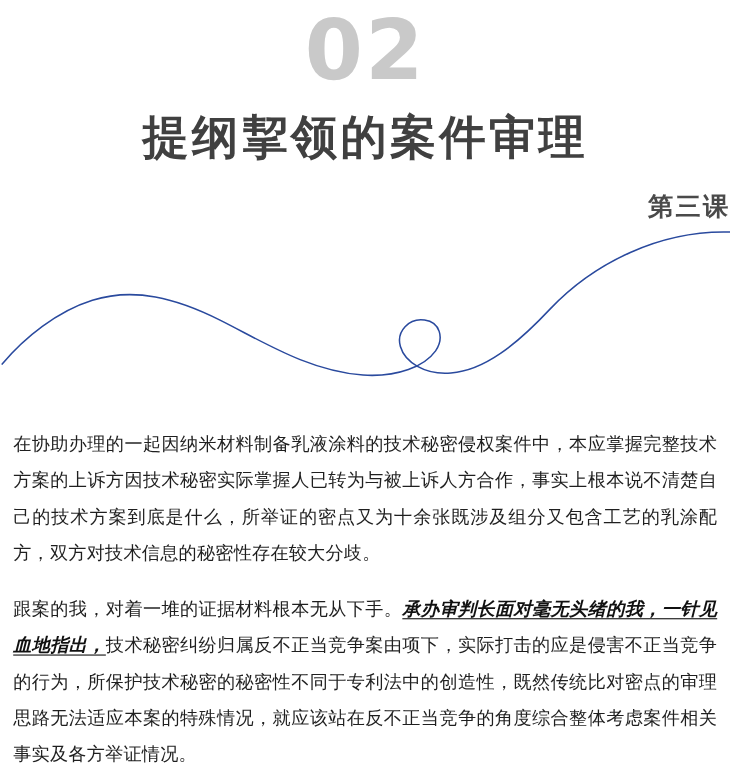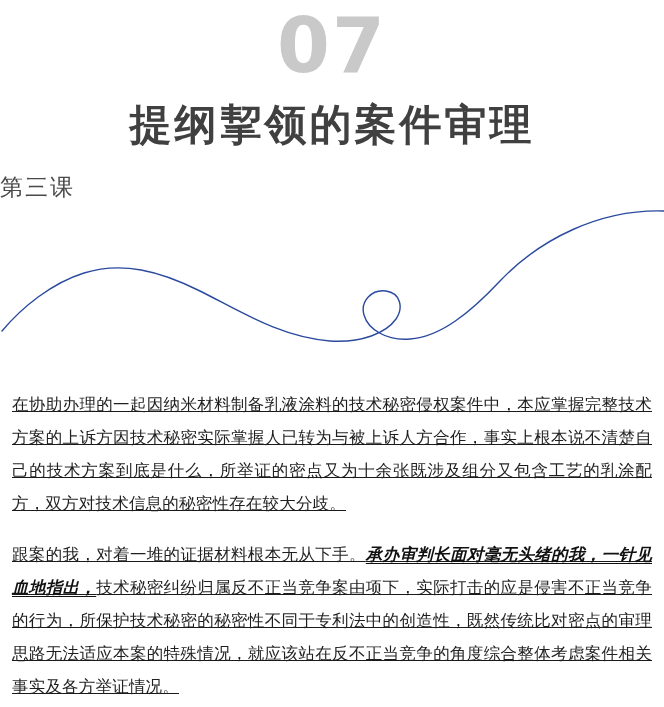--- a/index.html
+++ b/index.html
@@ -50,43 +50,42 @@
     color: #404040;
     letter-spacing: 3px;
     font-family: "DejaVu Sans", sans-serif;
     line-height: 1.2;
   }
   .sub-title {
     position: absolute;
     top: 172px;
     left: 0;
     width: 100%;
-    text-align: left;
+    text-align: right;
     font-size: 23px;
-    font-weight: 400;
+    font-weight: 700;
     color: #4a4a4a;
     letter-spacing: 2px;
     font-family: "DejaVu Sans", sans-serif;
   }
   .swoosh {
     position: absolute;
     top: 205px;
     left: 0;
     width: 664px;
     height: 160px;
   }
   
   .body-text {
     position: absolute;
     top: 388px;
     left: 0;
     width: 664px;
     padding: 0 12px;
     box-sizing: border-box;
-    text-decoration: underline;
   }
   .para {
     font-size: 16.5px;
     line-height: 2.0;
     color: #1f1f1f;
     text-align: justify;
     margin: 0 0 18px 0;
     letter-spacing: 0.2px;
   }
   .para:last-child { margin-bottom: 0; }
@@ -98,21 +97,21 @@
     color: #111111;
   }
 </style>
 </head>
 <body>
 
 <div class="page">
 
   <div class="header">
 
-    <div class="big-number">07</div>
+    <div class="big-number">02</div>
 
     <div class="main-title">提纲挈领的案件审理</div>
 
     <div class="sub-title">第三课</div>
 
     <svg class="swoosh" viewBox="0 0 664 160">
       <path d="M 664 6
                C 600 4, 540 34, 500 76
                C 470 108, 440 132, 410 134
                C 386 136, 368 124, 364 110

